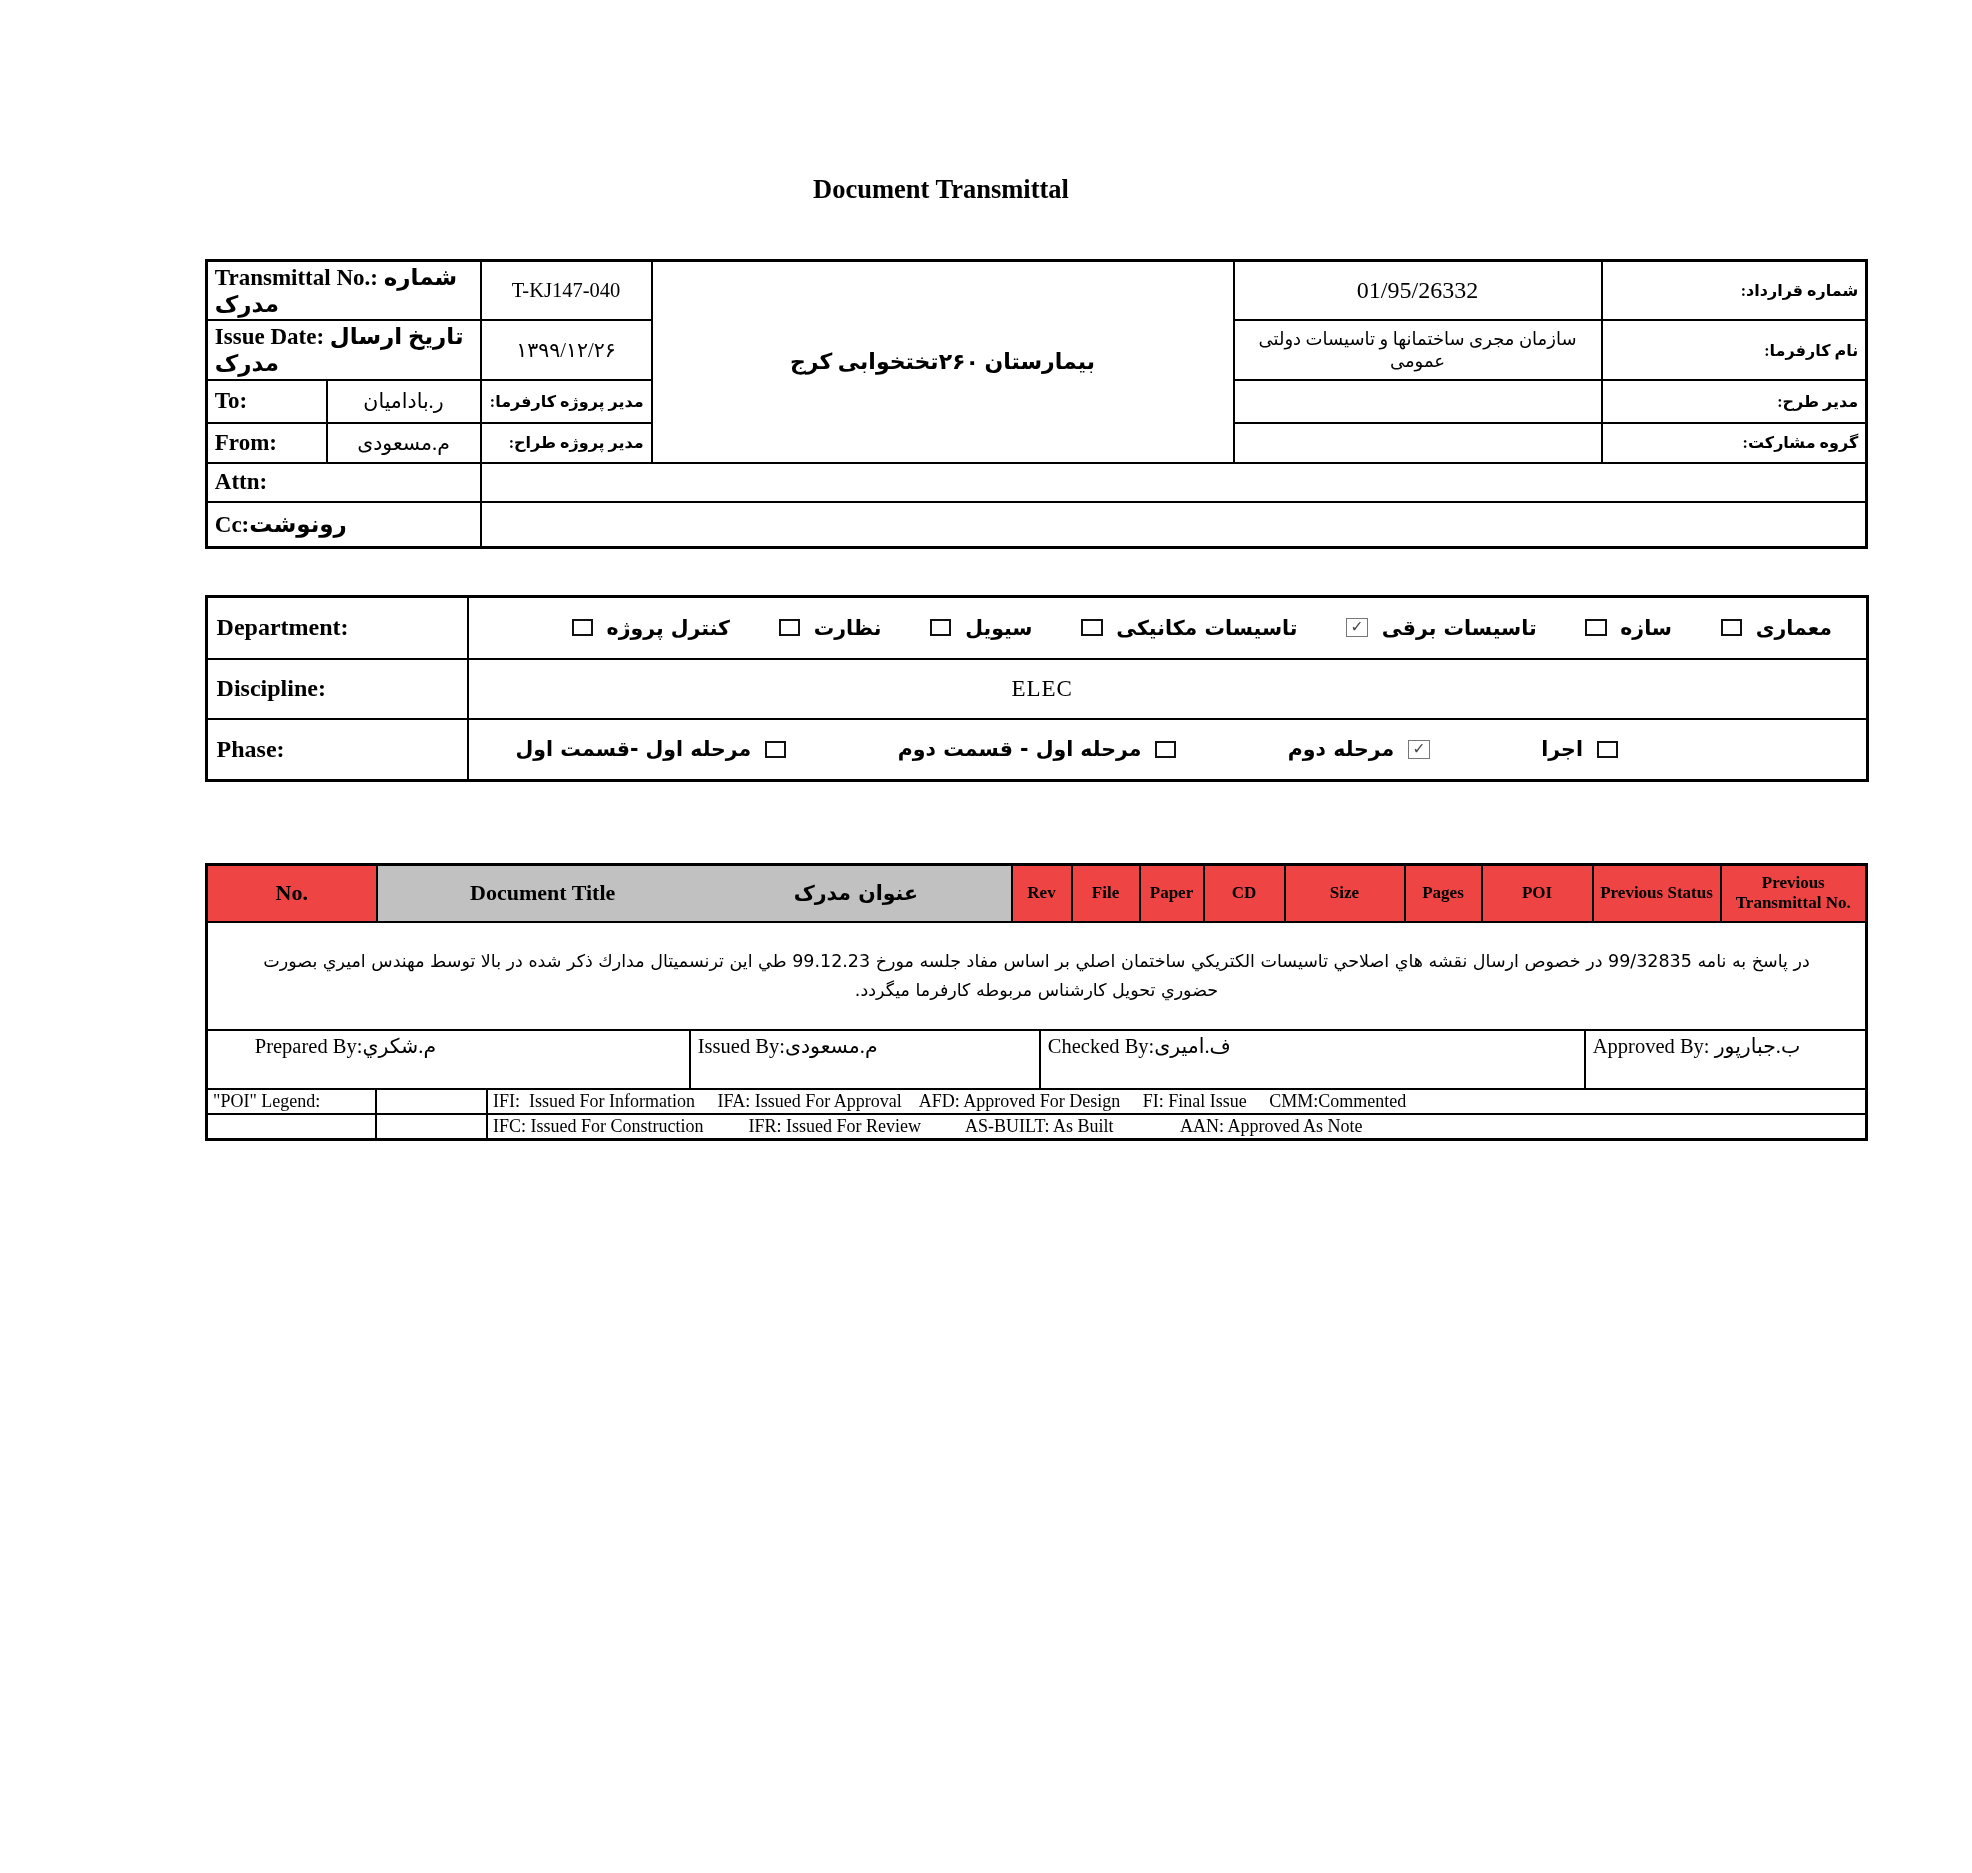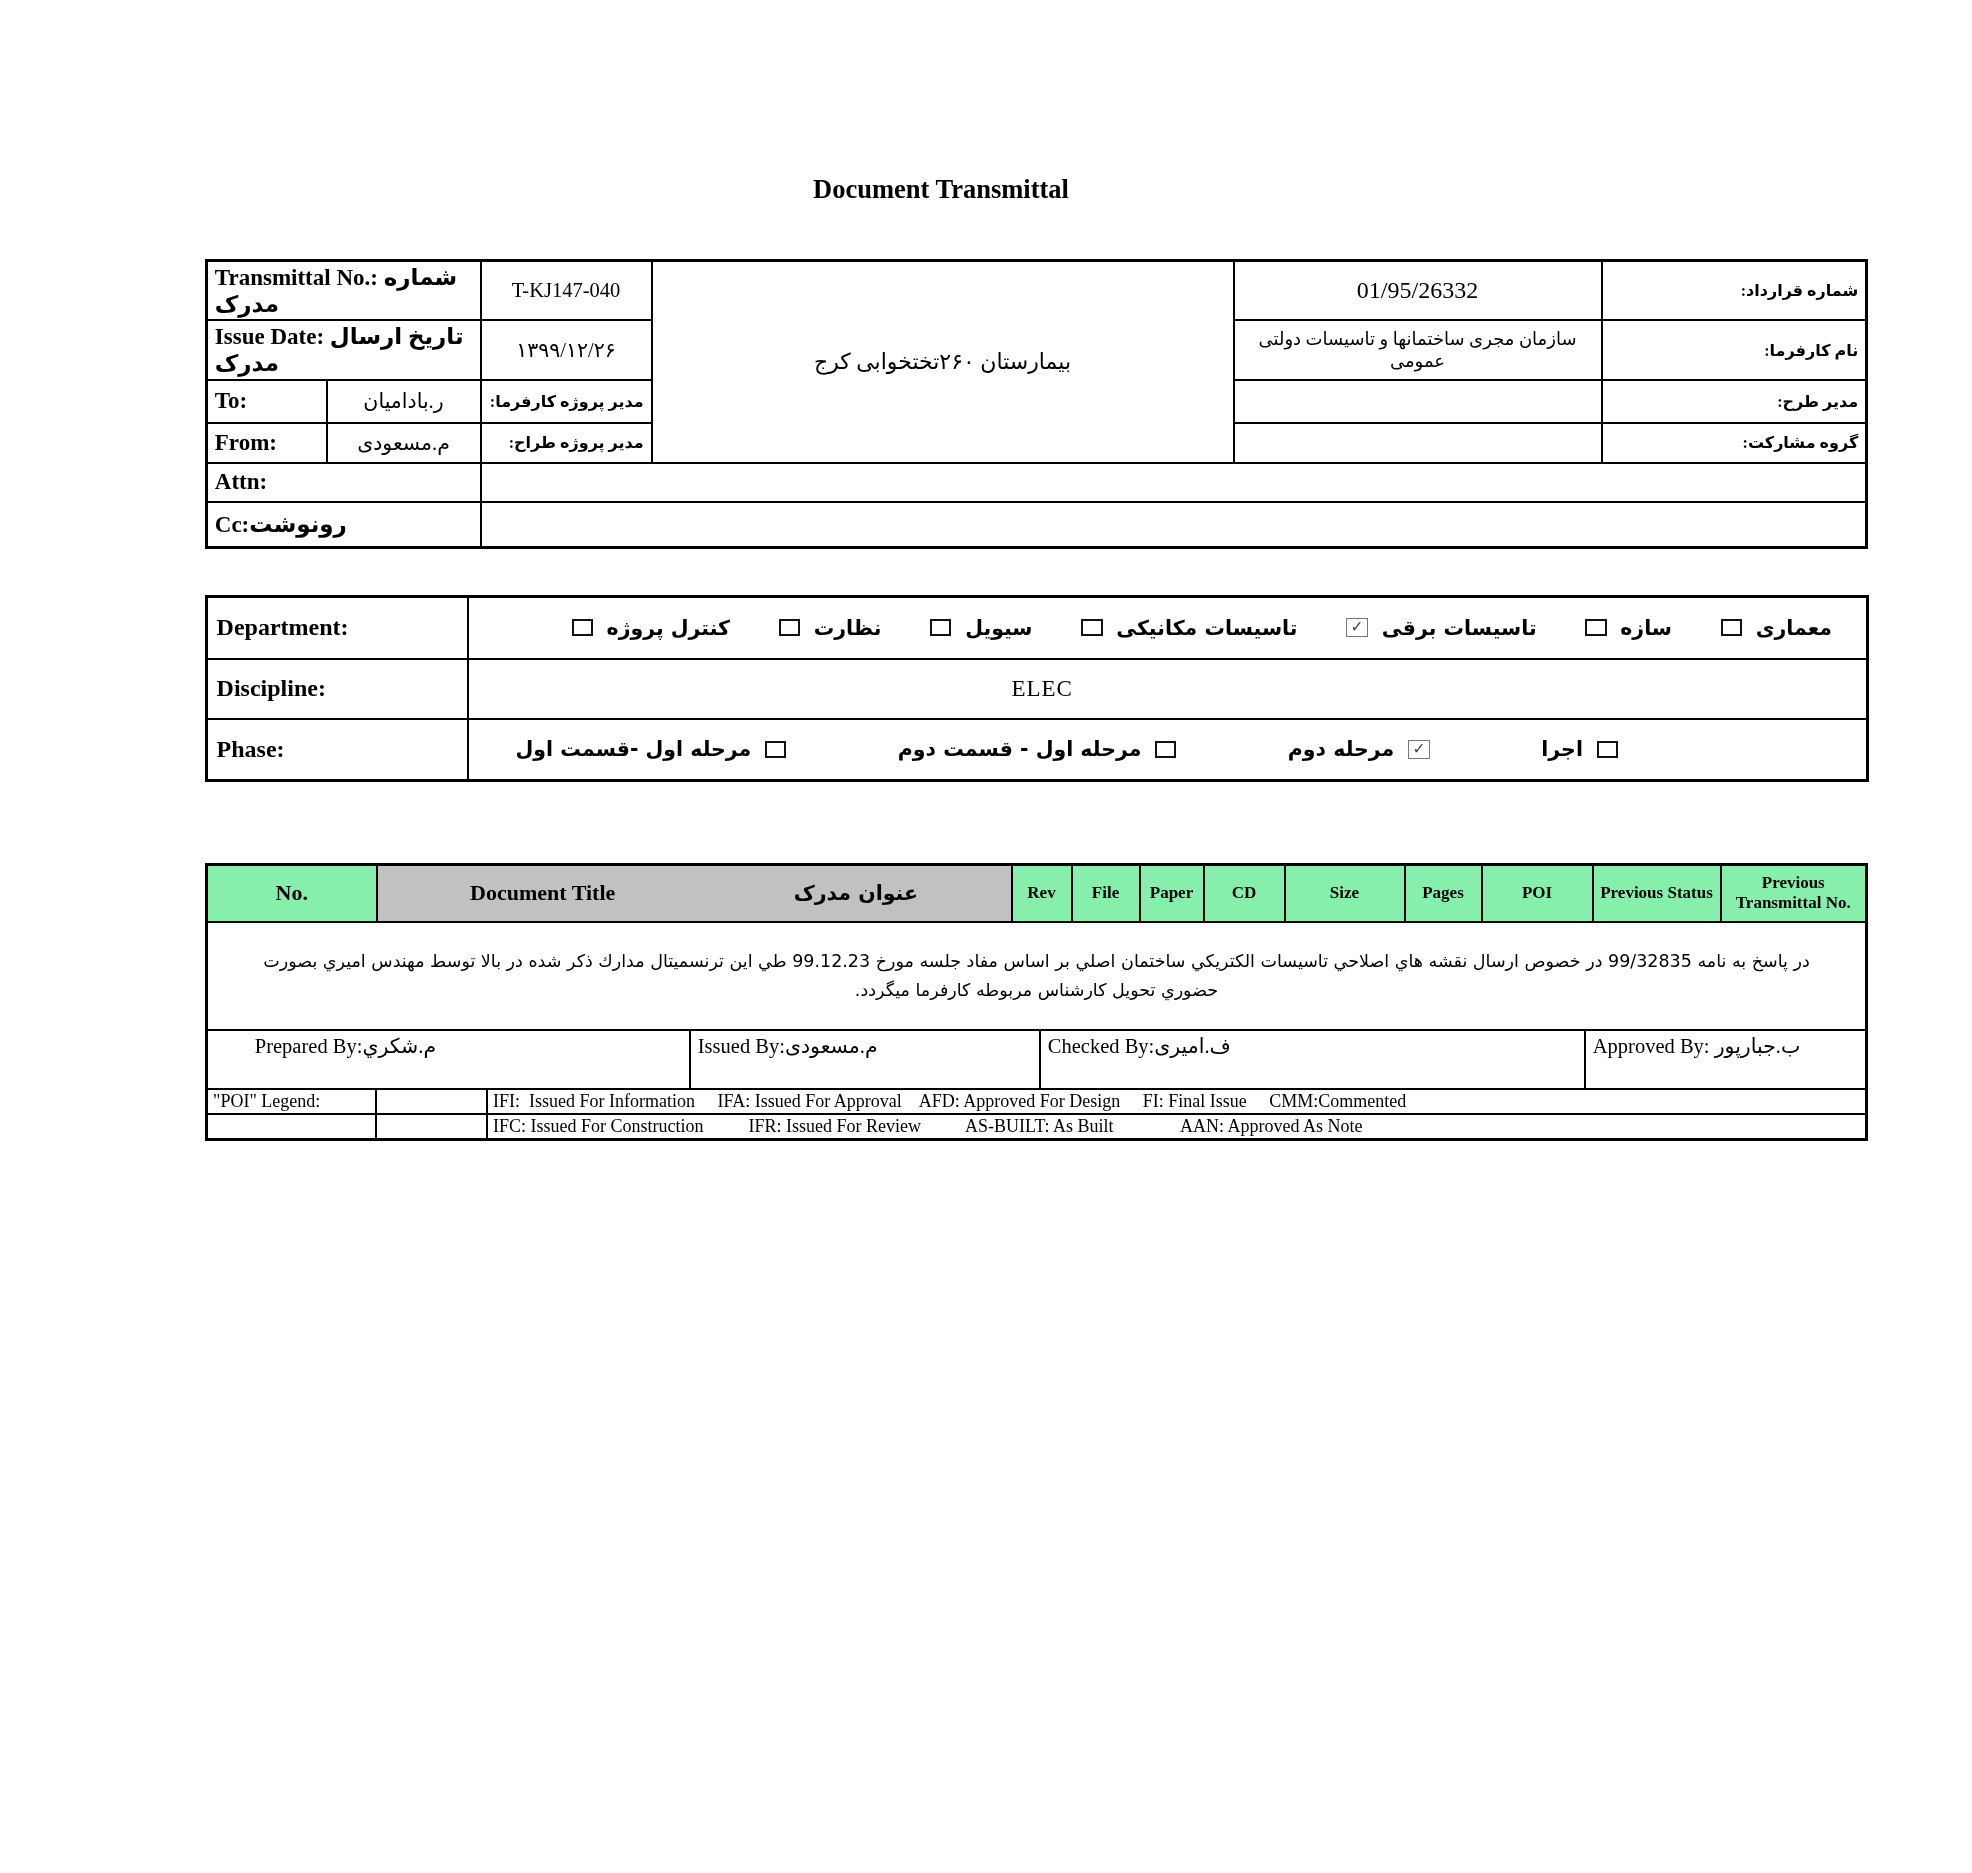--- a/index.html
+++ b/index.html
@@ -25,39 +25,39 @@
   table.frame{border:3.4px solid #000;}
   .ctr{text-align:center;}
   .rtl{direction:rtl;}
   .p0{padding:0;}
 
   
   #t1{position:absolute;left:205px;top:259px;width:1661px;}
   #t1 td{font-size:20.5px;}
   #t1 .lbl{font-size:23px;font-weight:bold;}
   #t1 .flbl{font-size:16px;font-weight:bold;text-align:right;direction:rtl;}
-  #t1 .proj{font-size:22px;font-weight:normal;text-align:center;direction:rtl;}
+  #t1 .proj{font-size:22px;font-weight:bold;text-align:center;direction:rtl;}
   #t1 .small{font-size:18px;}
 
   
   #t2{position:absolute;left:205px;top:595px;width:1661px;}
   #t2 .rowlbl{font-size:24px;font-weight:bold;padding-left:8.6px;}
   .optrow{direction:rtl;display:flex;align-items:center;justify-content:space-between;}
   #dept-opts{padding:0 34px 0 103px;}
   #phase-opts{padding:0 248px 0 47px;}
   .opt{display:inline-flex;align-items:center;gap:13.7px;font-size:20.5px;font-weight:bold;
        font-family:"DejaVu Sans",sans-serif;}
   .cb{display:inline-block;width:21.4px;height:17px;border:2.6px solid #111;background:#fff;
       line-height:17px;text-align:center;font-size:15.4px;color:#444;box-sizing:border-box;flex:0 0 auto;}
   .cb.checked{border:1.7px solid #777;width:22px;height:19px;line-height:17px;}
   #discipline-val{text-align:center;padding-right:257px;font-size:23px;letter-spacing:0.9px;}
 
   
   #t3{position:absolute;left:205px;top:863px;width:1661px;}
-  #t3 th{background:#86efac;font-size:17px;font-weight:bold;line-height:20.5px;padding:1.7px 3.4px;}
+  #t3 th{background:#ef4444;font-size:17px;font-weight:bold;line-height:20.5px;padding:1.7px 3.4px;}
   #t3 th.big{font-size:22px;}
   #t3 td{font-size:20.5px;text-align:center;}
   #t3 .titleh{background:#c1c1c1;}
   .titleh-in{display:flex;justify-content:space-around;align-items:center;}
   .titleh-in .fa{font-family:"DejaVu Sans",sans-serif;font-size:20.5px;font-weight:bold;direction:rtl;}
   #t3 .note-cell{height:96px;font-size:17.5px;direction:rtl;text-align:center;
                  font-family:"DejaVu Sans",sans-serif;padding:5.1px 26px;line-height:29px;}
   .signrow{display:flex;height:57px;}
   .signrow .sc{box-sizing:border-box;border-left:2.6px solid #000;padding:3.4px 6.8px;
                font-size:20.5px;text-align:left;vertical-align:top;margin-left:40px;}

